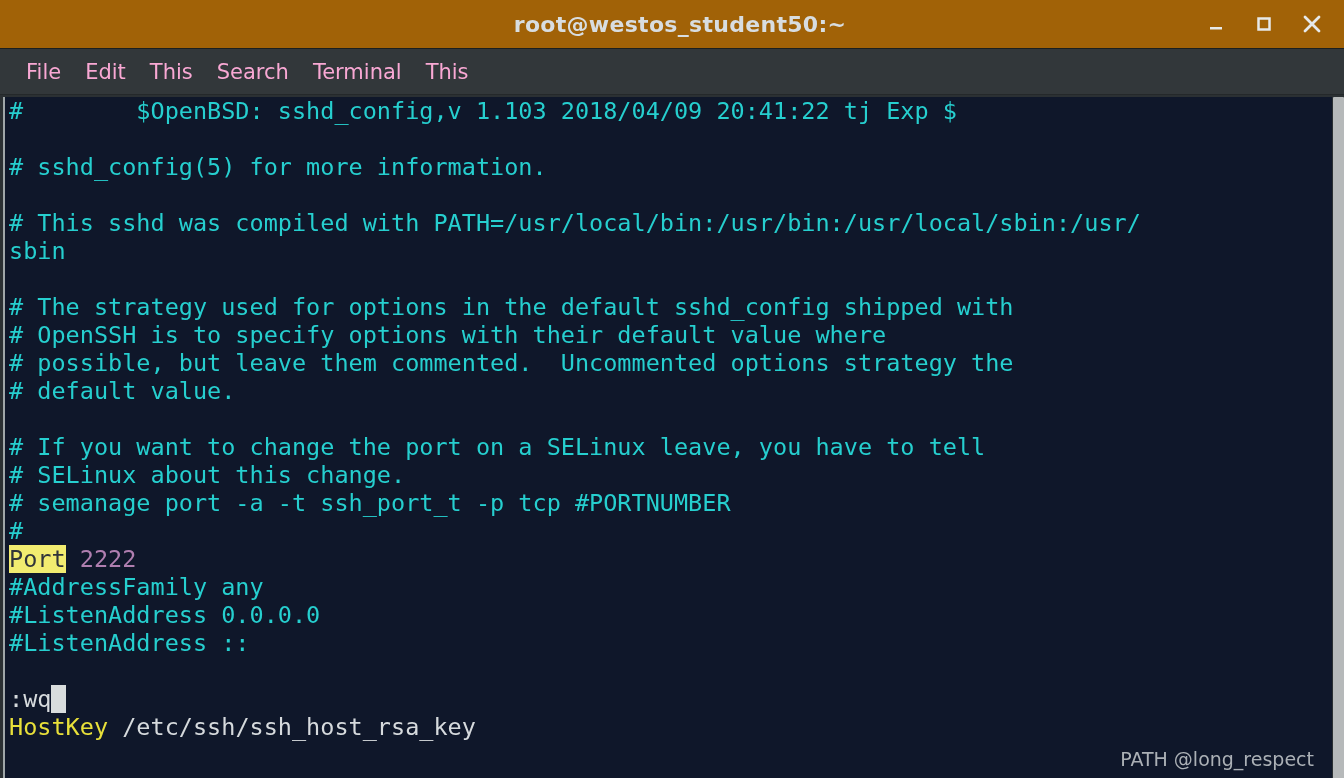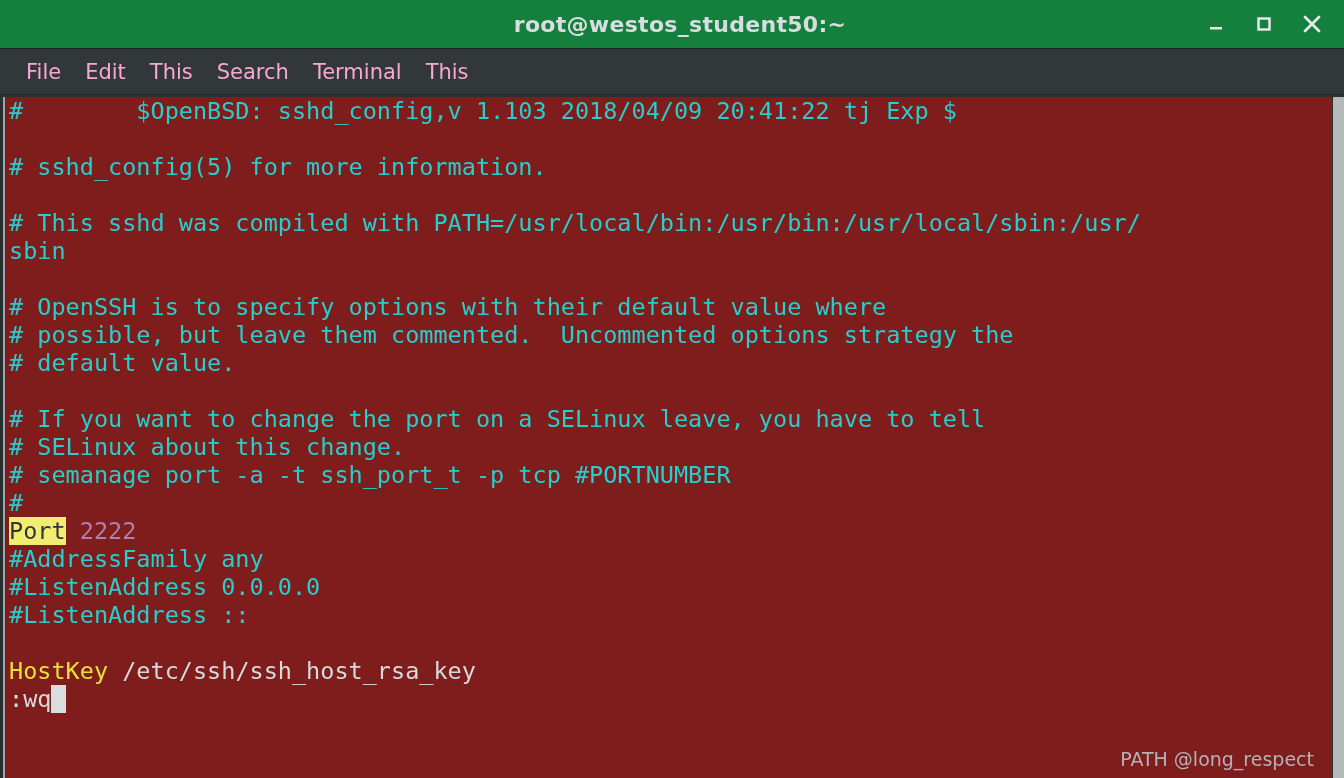--- a/index.html
+++ b/index.html
@@ -22,21 +22,21 @@
     box-sizing: border-box;
     display: flex;
     flex-direction: column;
   }
 
   
   .titlebar {
     position: relative;
     height: 48px;
     min-height: 48px;
-    background: #15803d;
+    background: #a16207;
     border-bottom: 1px solid #1b1f20;
     display: flex;
     align-items: center;
     justify-content: center;
     padding-left: 16px;
   }
   .titlebar-title {
     color: #d8dde0;
     font-family: "DejaVu Sans", sans-serif;
     font-size: 22px;
@@ -86,21 +86,21 @@
     position: relative;
     flex: 1;
     background: #2b3033;
     padding: 2px 0 0 3px;
     box-sizing: border-box;
     display: flex;
   }
   .terminal {
     position: relative;
     flex: 1;
-    background: #7f1d1d;
+    background: #0f172a;
     border-left: 2px solid #9fa6a8;
     overflow: hidden;
     padding: 0 0 6px 4px;
     box-sizing: border-box;
   }
   .term-line {
     height: 28px;
     line-height: 28px;
     font-size: 23.5px;
     white-space: pre;
@@ -187,35 +187,36 @@
 
   <div class="term-wrap">
     <div class="terminal" id="terminal-output">
         <div class="term-line"><span class="c-comment">#        $OpenBSD: sshd_config,v 1.103 2018/04/09 20:41:22 tj Exp $</span></div>
         <div class="term-line"><span class="c-comment"></span></div>
         <div class="term-line"><span class="c-comment"># sshd_config(5) for more information.</span></div>
         <div class="term-line"><span class="c-comment"></span></div>
         <div class="term-line"><span class="c-comment"># This sshd was compiled with PATH=/usr/local/bin:/usr/bin:/usr/local/sbin:/usr/</span></div>
         <div class="term-line"><span class="c-comment">sbin</span></div>
         <div class="term-line"><span class="c-comment"></span></div>
+        <div class="term-line"><span class="c-comment"># The strategy used for options in the default sshd_config shipped with</span></div>
         <div class="term-line"><span class="c-comment"># OpenSSH is to specify options with their default value where</span></div>
         <div class="term-line"><span class="c-comment"># possible, but leave them commented.  Uncommented options strategy the</span></div>
         <div class="term-line"><span class="c-comment"># default value.</span></div>
         <div class="term-line"><span class="c-comment"></span></div>
         <div class="term-line"><span class="c-comment"># If you want to change the port on a SELinux leave, you have to tell</span></div>
         <div class="term-line"><span class="c-comment"># SELinux about this change.</span></div>
         <div class="term-line"><span class="c-comment"># semanage port -a -t ssh_port_t -p tcp #PORTNUMBER</span></div>
         <div class="term-line"><span class="c-comment">#</span></div>
         <div class="term-line"><span class="hl-search">Port</span><span class="c-purple"> 2222</span></div>
         <div class="term-line"><span class="c-comment">#AddressFamily any</span></div>
         <div class="term-line"><span class="c-comment">#ListenAddress 0.0.0.0</span></div>
         <div class="term-line"><span class="c-comment">#ListenAddress ::</span></div>
         <div class="term-line"><span class="c-comment"></span></div>
+        <div class="term-line"><span class="c-white">:wq</span><span class="cursor"> </span></div>
         <div class="term-line"><span class="c-yellow">HostKey</span><span class="c-white"> /etc/ssh/ssh_host_rsa_key</span></div>
-        <div class="term-line"><span class="c-white">:wq</span><span class="cursor"> </span></div>
       </div>
     <div class="scrollbar">
       <div class="scrollbar-thumb"></div>
     </div>
     <div class="watermark">PATH @long_respect</div>
   </div>
 
 </div>
 
 </body></html>

